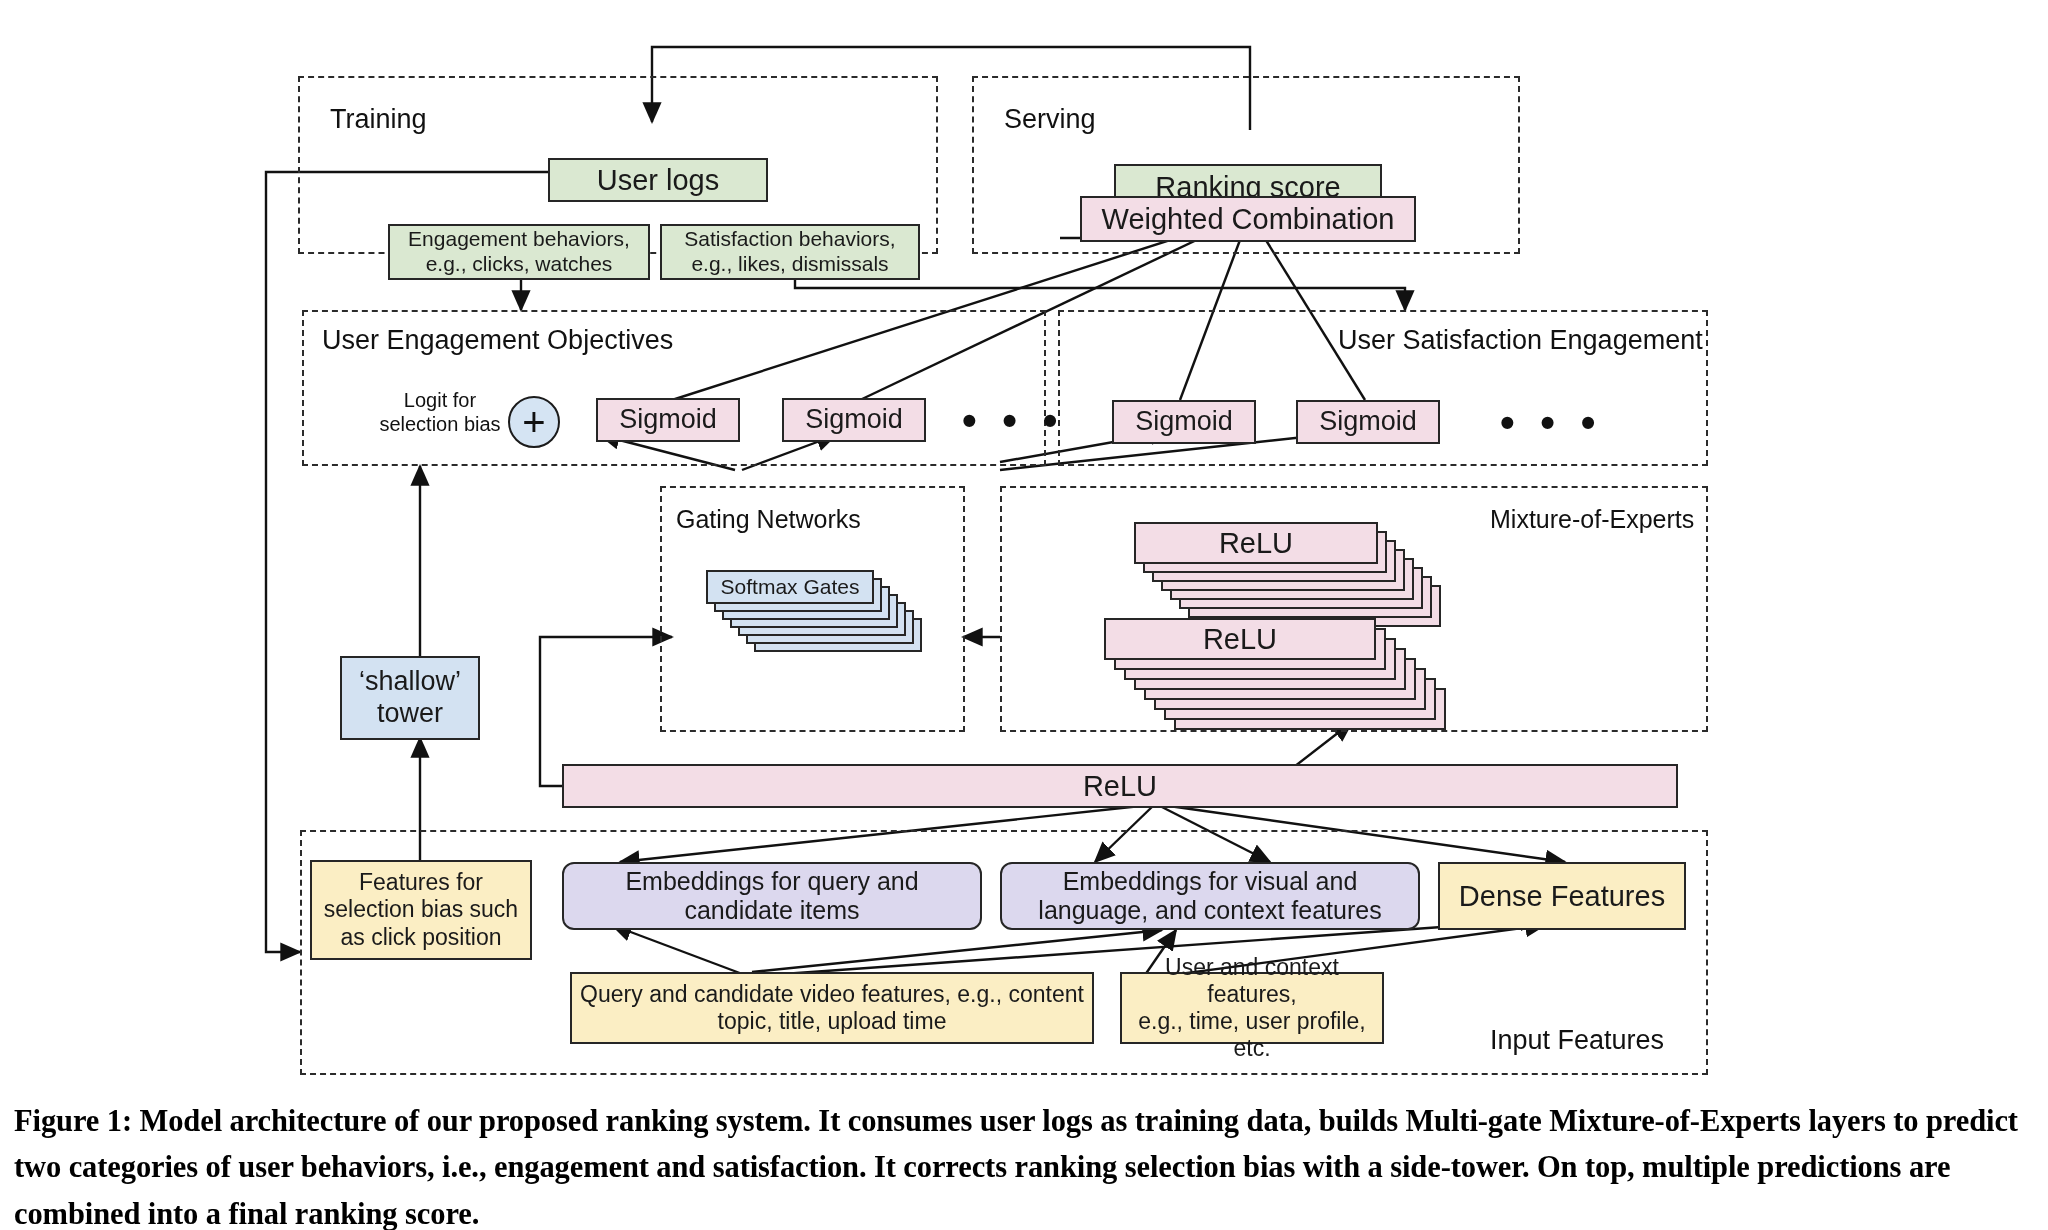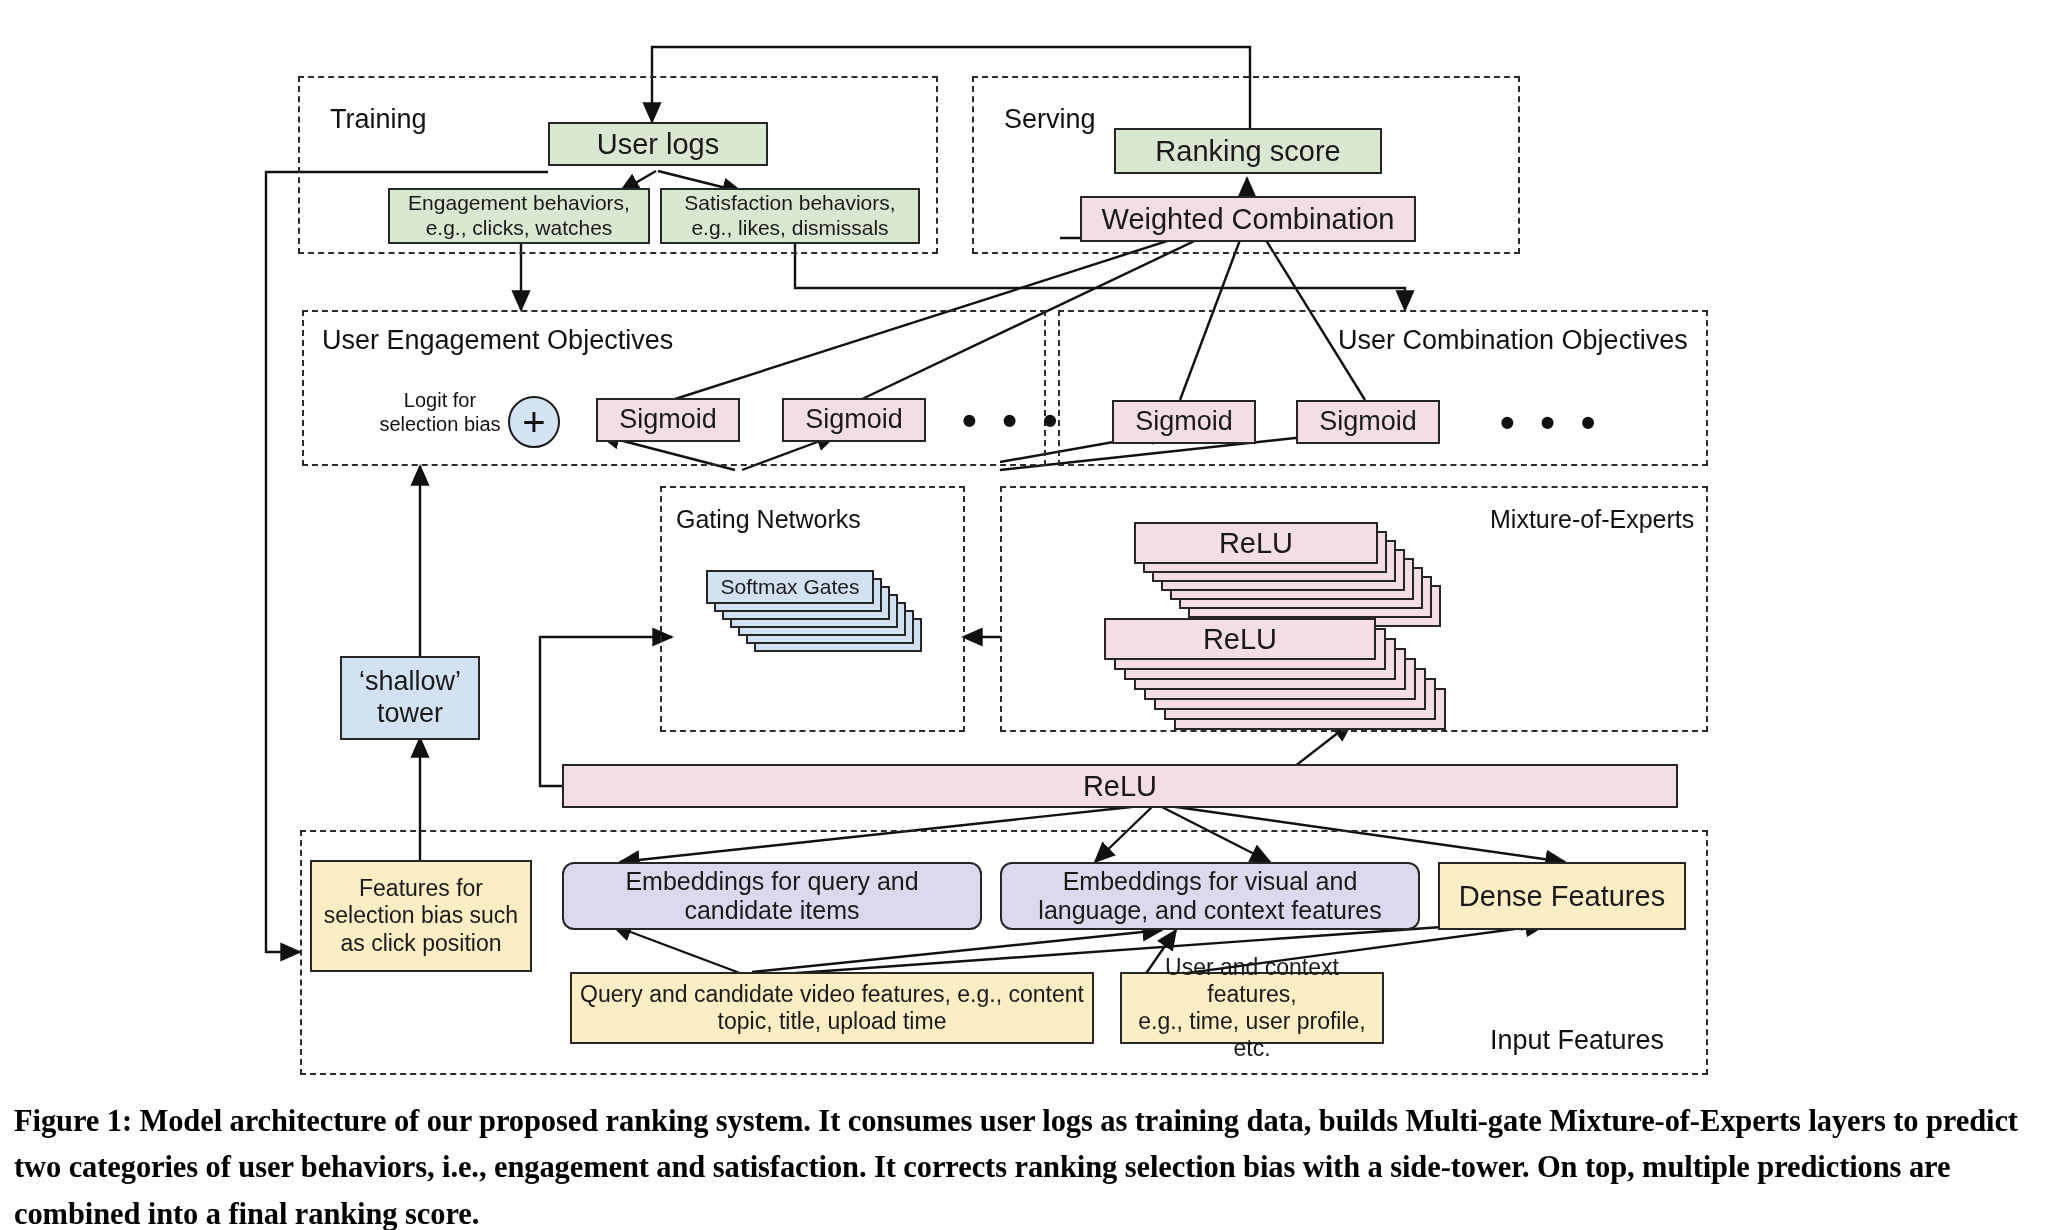--- a/index.html
+++ b/index.html
@@ -6,21 +6,21 @@
   body{width:2048px;height:1230px;position:relative;overflow:hidden;
        font-family:"Liberation Sans",sans-serif;color:#1a1a1a;}
 
   #figure{position:absolute;left:0;top:0;width:2048px;height:1085px;}
   #svg-layer{position:absolute;left:0;top:0;width:2048px;height:1085px;pointer-events:none;}
 
   
   .node{position:absolute;box-sizing:border-box;border:2px solid #262626;
         display:flex;align-items:center;justify-content:center;text-align:center;
         line-height:1.18;padding:2px 6px;}
-  .green{background:#dae8d1;}
+  .green{background:#dae8d1;margin-top:36px;}
   .pink{background:#f3dde6;}
   .blue{background:#d3e2f2;}
   .yellow{background:#fbeec4;}
   .purple{background:#dcd8ee;}
 
   
   .group{position:absolute;box-sizing:border-box;border:2.5px dashed #2b2b2b;background:transparent;}
   .group-label{position:absolute;font-size:27px;color:#111;white-space:nowrap;}
 
   .dots{position:absolute;font-size:42px;letter-spacing:7px;color:#111;
@@ -109,21 +109,21 @@
   <div class="group" style="left:298px;top:76px;height:178px;width:640px;"></div>
   <span class="group-label" style="left:330px;top:104px;">Training</span>
 
   <div class="group" style="left:972px;top:76px;height:178px;width:548px;"></div>
   <span class="group-label" style="left:1004px;top:104px;">Serving</span>
 
   <div class="group" style="left:302px;top:310px;height:156px;width:744px;"></div>
   <span class="group-label" style="left:322px;top:325px;">User Engagement Objectives</span>
 
   <div class="group" style="left:1058px;top:310px;height:156px;width:650px;"></div>
-  <span class="group-label" style="left:1338px;top:325px;">User Combination Objectives</span>
+  <span class="group-label" style="left:1338px;top:325px;">User Satisfaction Engagement</span>
 
   <div class="group" style="left:660px;top:486px;height:246px;width:305px;"></div>
   <span class="group-label" style="left:676px;top:505px;font-size:25px;">Gating Networks</span>
 
   <div class="group" style="left:1000px;top:486px;height:246px;width:708px;"></div>
   <span class="group-label" style="left:1490px;top:505px;font-size:25px;">Mixture-of-Experts</span>
 
   <div class="group" style="left:300px;top:830px;height:245px;width:1408px;"></div>
   <span class="group-label" style="left:1490px;top:1025px;">Input Features</span>
 
@@ -182,21 +182,21 @@
     <div class="card pink" style="left:20px;top:20px;width:272px;height:42px;"></div>
     <div class="card pink" style="left:10px;top:10px;width:272px;height:42px;"></div>
     <div class="card pink top" style="left:0;top:0;width:272px;height:42px;font-size:29px;">ReLU</div>
   </div>
 
   <div class="node blue" style="left:340px;top:656px;width:140px;height:84px;font-size:27px;white-space:pre-line;">‘shallow’
 tower</div>
 
   <div class="node pink" style="left:562px;top:764px;width:1116px;height:44px;font-size:29px;">ReLU</div>
 
-  <div class="node yellow" style="left:310px;top:860px;width:222px;height:112px;font-size:23px;white-space:pre-line;">Features for
+  <div class="node yellow" style="left:310px;top:860px;width:222px;height:100px;font-size:23px;white-space:pre-line;">Features for
 selection bias such
 as click position</div>
 
   <div class="node purple" style="left:1000px;top:862px;width:420px;height:68px;font-size:25px;border-radius:12px;white-space:pre-line;">Embeddings for visual and
 language, and context features</div>
 
   <div class="node purple" style="left:562px;top:862px;width:420px;height:68px;font-size:25px;border-radius:12px;white-space:pre-line;">Embeddings for query and
 candidate items</div>
 
   <div class="node yellow" style="left:1438px;top:862px;width:248px;height:68px;font-size:29px;">Dense Features</div>

